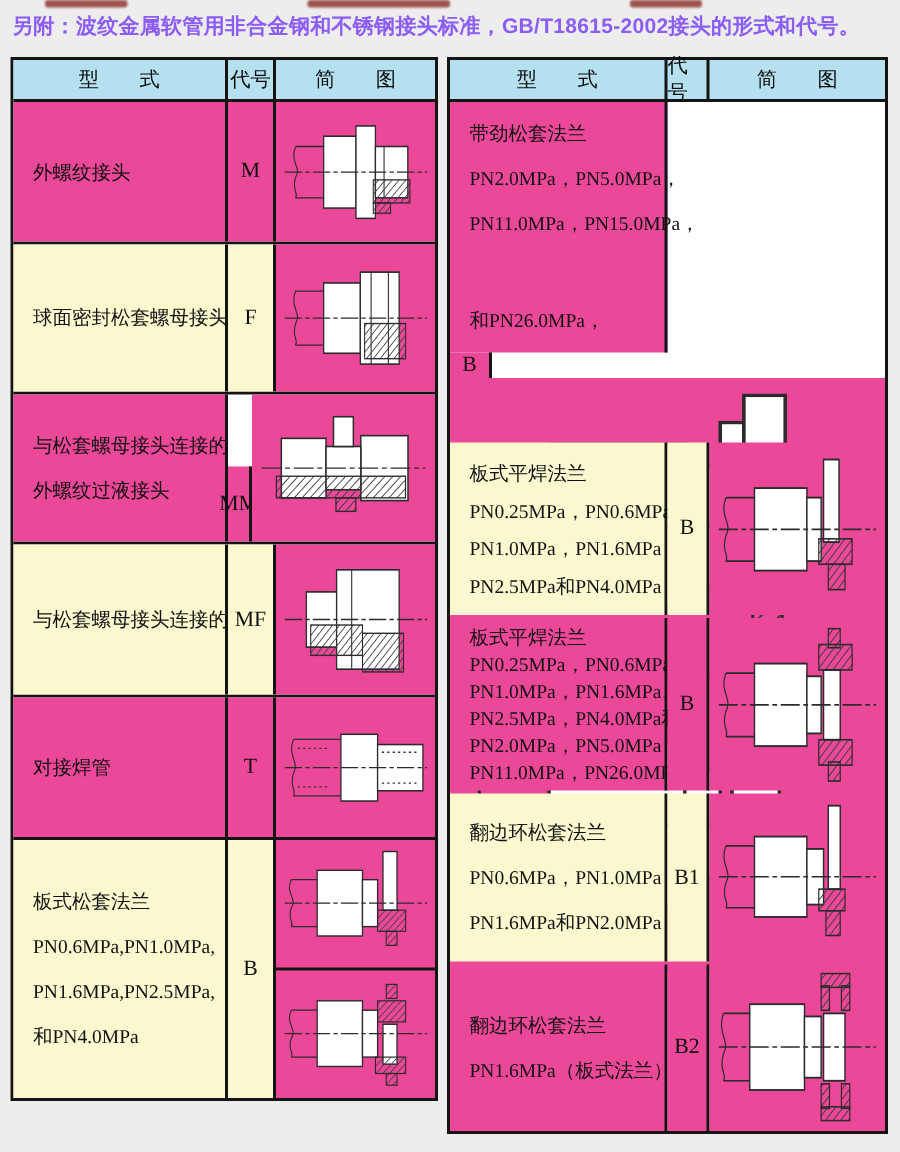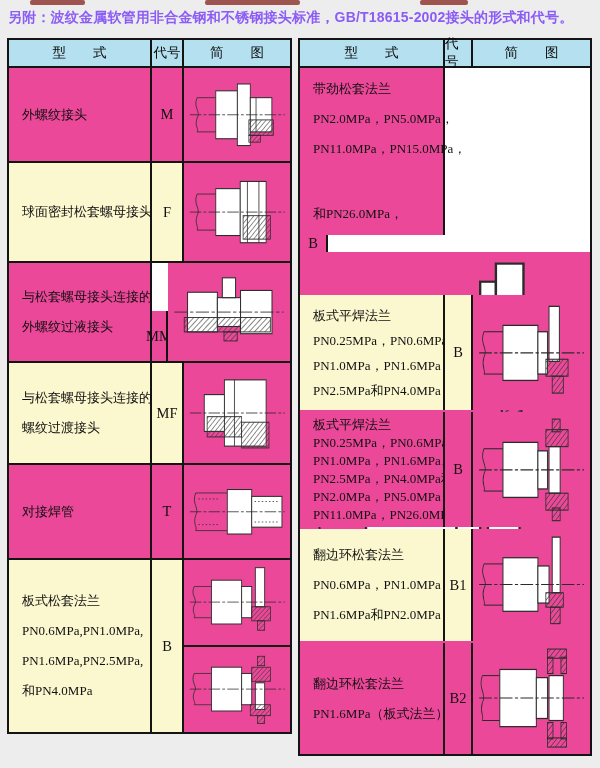--- a/index.html
+++ b/index.html
@@ -132,21 +132,20 @@
               <rect x="16" y="56" width="104" height="16" fill="url(#hx)" stroke="#2b2b2b" stroke-width="1"></rect>
               <rect x="64" y="72" width="16" height="10" fill="url(#hx)" stroke="#2b2b2b" stroke-width="1"></rect>
               <line x1="4" y1="50" x2="136" y2="50" stroke="#2b2b2b" stroke-width="1" stroke-dasharray="16 3 4 3"></line>
             </svg>
           </div>
         </div>
       </div>
       <div class="trow" style="height: 102px;">
         <div class="cell cell-type hl" style="width: 143px;">
           <div class="type-line" style="line-height: 30px;">与松套螺母接头连接的内</div>
-          <div class="type-line" style="line-height: 30px;">螺纹过渡接头</div>
         </div>
         <div class="cell cell-code hl" style="width: 32px;">MF</div>
         <div class="cell cell-diagram">
           <div class="sub">
             <svg viewBox="0 0 140 100" preserveAspectRatio="none">
               <rect x="24" y="30" width="28" height="40" fill="#ffffff" stroke="#2b2b2b" stroke-width="1.2"></rect>
               <rect x="52" y="14" width="58" height="72" fill="#ffffff" stroke="#2b2b2b" stroke-width="1.2"></rect>
               <line x1="66" y1="14" x2="66" y2="86" stroke="#2b2b2b" stroke-width="1"></line>
               <rect x="28" y="54" width="48" height="22" fill="url(#hx)" stroke="#2b2b2b" stroke-width="1"></rect>
               <rect x="76" y="60" width="38" height="28" fill="url(#hx)" stroke="#2b2b2b" stroke-width="1"></rect>

